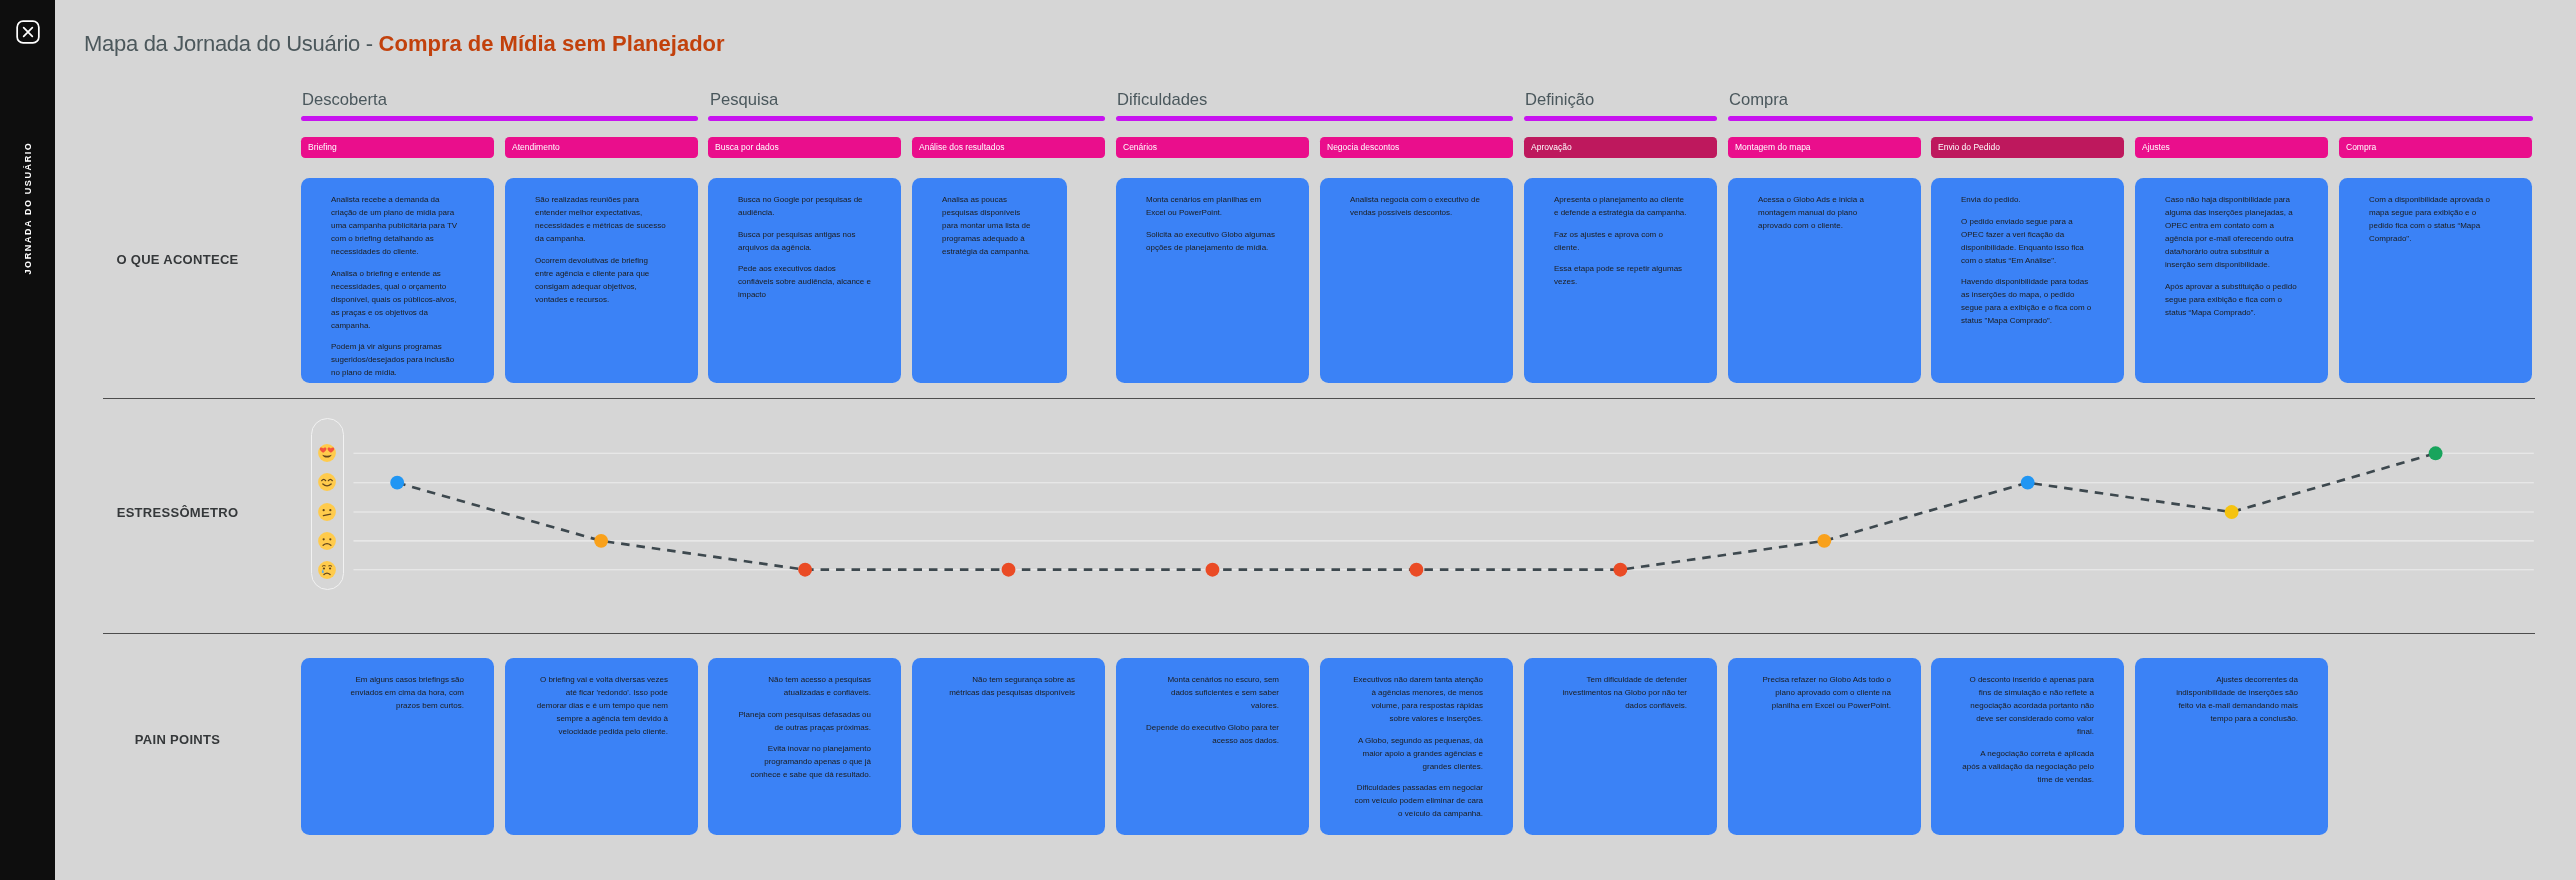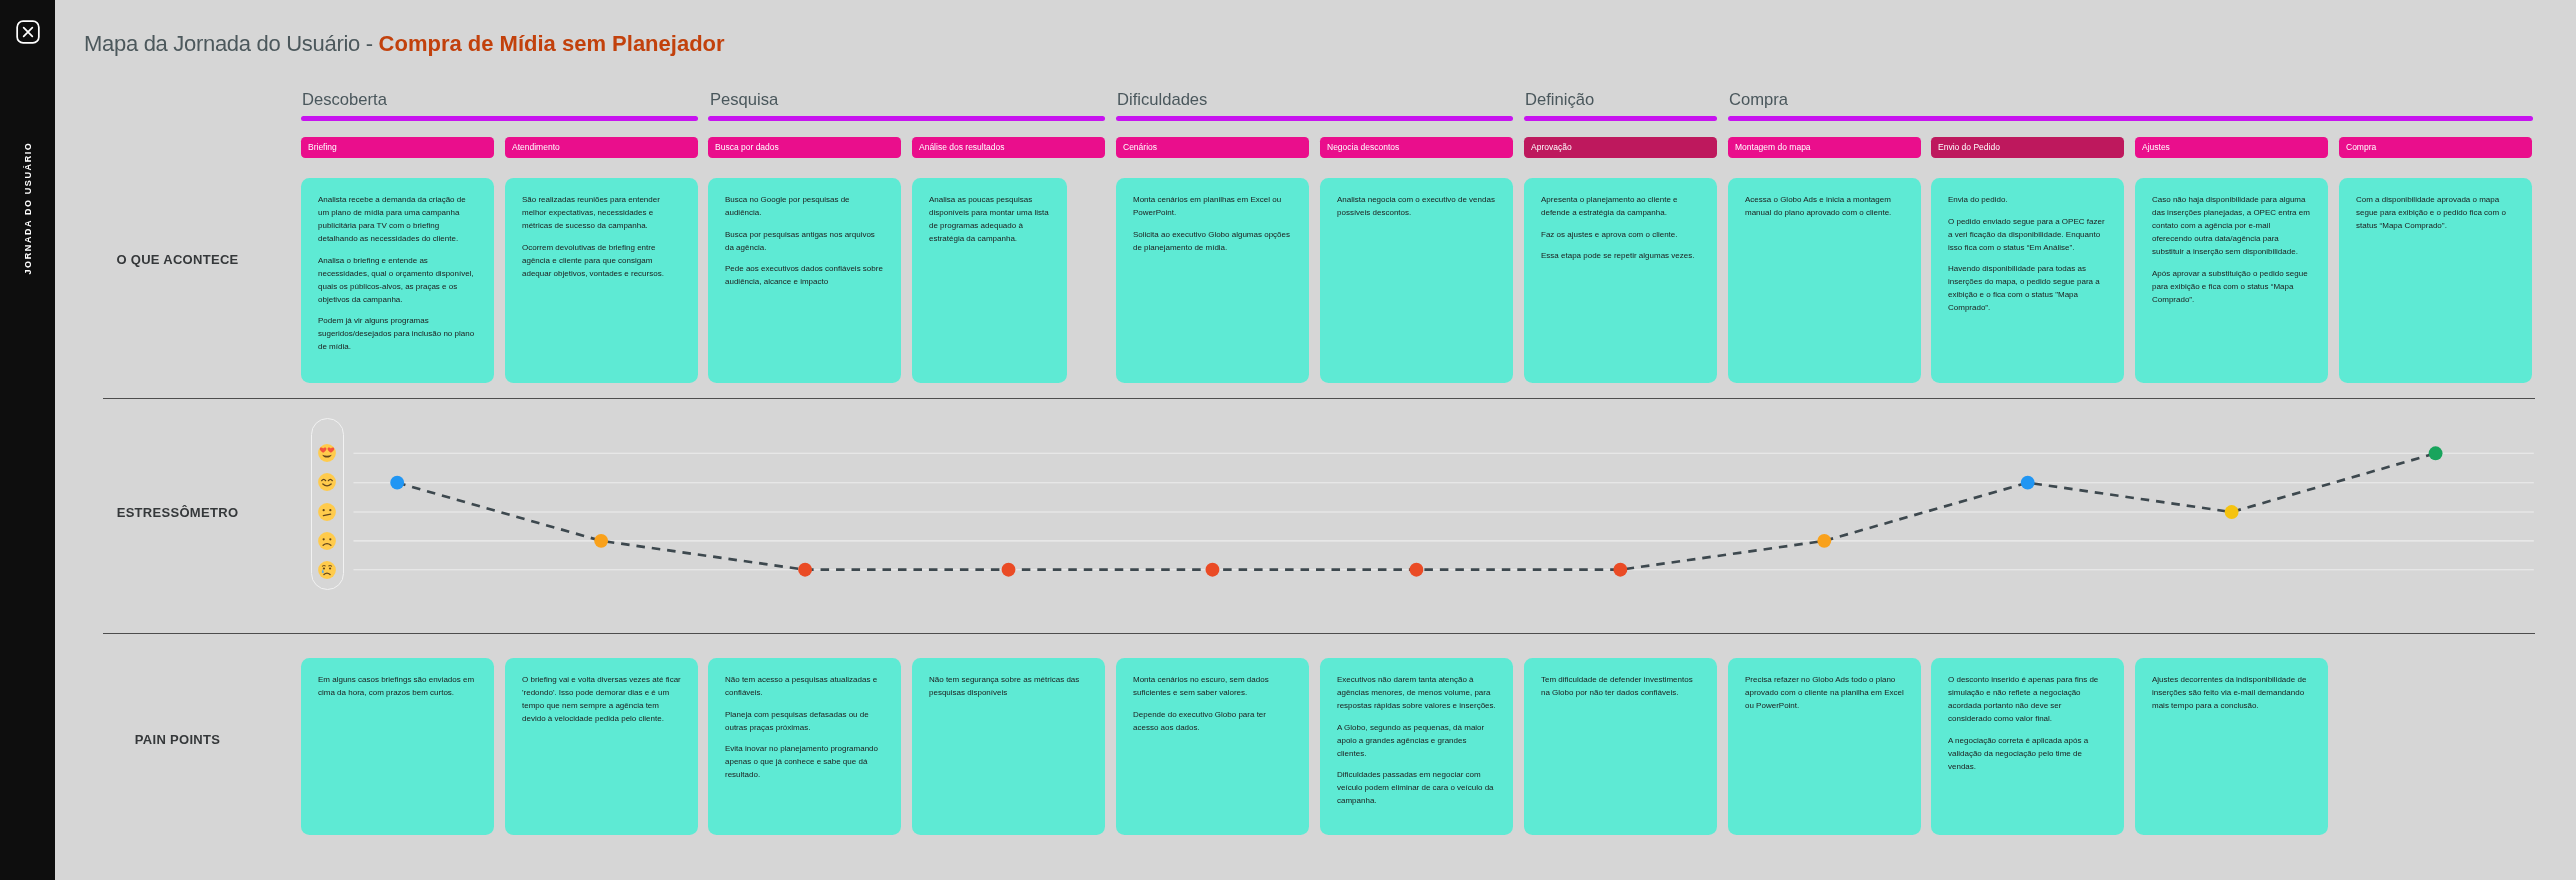--- a/index.html
+++ b/index.html
@@ -23,27 +23,27 @@
   .phase-label{position:absolute;top:90px;font-size:16.6px;color:#4A575C;white-space:nowrap;}
   .phase-bar{position:absolute;top:116px;height:5.3px;border-radius:2.7px;}
   
   .pill{
     position:absolute;top:137px;height:21px;border-radius:4.3px;
     color:#FFFFFF;font-size:8.5px;line-height:21px;padding-left:7px;box-sizing:border-box;
     white-space:nowrap;overflow:hidden;
   }
   
   .card{
-    position:absolute;background:#5eead4;border-radius:8.5px;box-sizing:border-box;
-    padding:15px 17px;color:#1C1C1C;font-size:8px;line-height:13px;
+    position:absolute;background:#3b82f6;border-radius:8.5px;box-sizing:border-box;
+    padding:15px 30px;color:#1C1C1C;font-size:8px;line-height:13px;
   }
   .card p{margin:0 0 8.5px 0;}
   .card p:last-child{margin-bottom:0;}
   .wh-card{top:178px;height:205px;}
-  .pp-card{top:658px;height:177px;}
+  .pp-card{top:658px;height:177px;text-align:right;}
   
   .row-label{
     position:absolute;left:60px;width:235px;text-align:center;
     font-size:13px;font-weight:bold;color:#35383A;letter-spacing:0.3px;white-space:nowrap;
   }
   .sep{position:absolute;left:103px;width:2432px;height:1.1px;background:#4D4D4D;}
   
   #stress-svg{position:absolute;left:0;top:0;}
   #emoji-pill{
     position:absolute;left:311px;top:418px;width:33px;height:172px;
@@ -183,21 +183,21 @@
         <p>Envia do pedido.</p>
         <p>O pedido enviado segue para a OPEC fazer a veri ficação da disponibilidade. Enquanto isso fica com o status “Em Análise".</p>
         <p>Havendo disponibilidade para todas as inserções do mapa, o pedido segue para a exibição e o fica com o status "Mapa Comprado”.</p>
       </div>
       <div class="card pp-card" style="left: 1931px; width: 193px;">
         <p>O desconto inserido é apenas para fins de simulação e não reflete a negociação acordada portanto não deve ser considerado como valor final.</p>
         <p>A negociação correta é aplicada após a validação da negociação pelo time de vendas.</p>
       </div>
       <div class="pill" style="left: 2135px; width: 193px; background: rgb(234, 14, 140);">Ajustes</div>
       <div class="card wh-card" style="left: 2135px; width: 193px;">
-        <p>Caso não haja disponibilidade para alguma das inserções planejadas, a OPEC entra em contato com a agência por e-mail oferecendo outra data/agência para substituir a inserção sem disponibilidade.</p>
+        <p>Caso não haja disponibilidade para alguma das inserções planejadas, a OPEC entra em contato com a agência por e-mail oferecendo outra data/horário outra substituir a inserção sem disponibilidade.</p>
         <p>Após aprovar a substituição o pedido segue para exibição e fica com o status “Mapa Comprado”.</p>
       </div>
       <div class="card pp-card" style="left: 2135px; width: 193px;">
         <p>Ajustes decorrentes da indisponibilidade de inserções são feito via e-mail demandando mais tempo para a conclusão.</p>
       </div>
       <div class="pill" style="left: 2339px; width: 193px; background: rgb(234, 14, 140);">Compra</div>
       <div class="card wh-card" style="left: 2339px; width: 193px;">
         <p>Com a disponibilidade aprovada o mapa segue para exibição e o pedido fica com o status “Mapa Comprado".</p>
       </div>
     </div>

